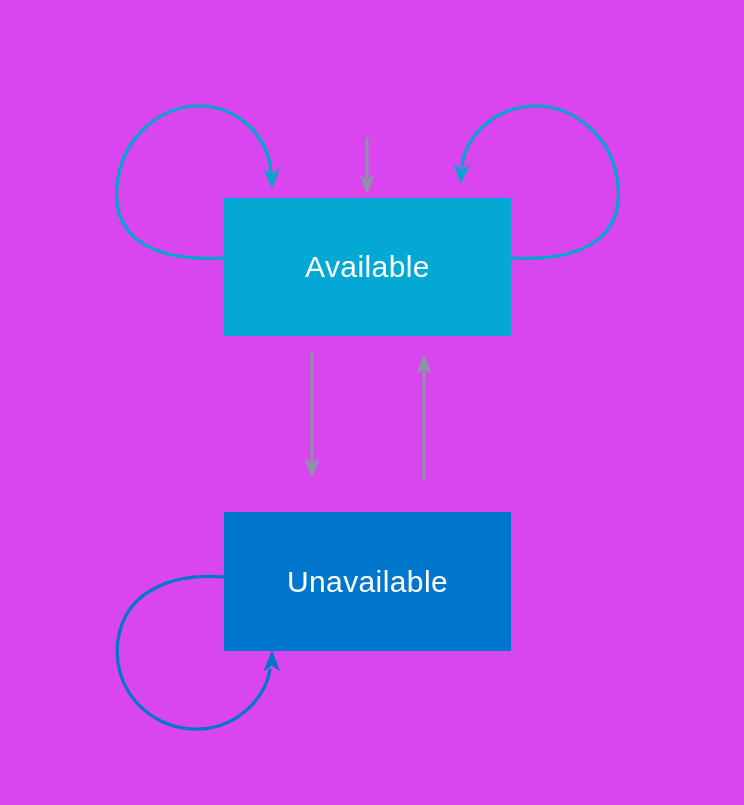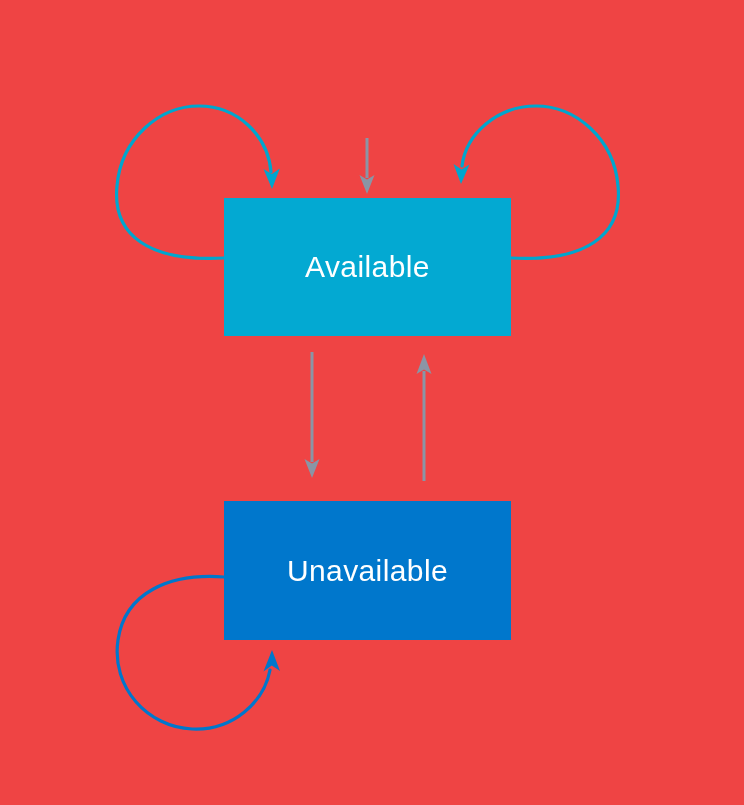--- a/index.html
+++ b/index.html
@@ -10,21 +10,21 @@
   body {
     width: 744px;
     height: 805px;
     overflow: hidden;
     font-family: "Liberation Sans", sans-serif;
   }
   #diagram-root {
     position: relative;
     width: 744px;
     height: 805px;
-    background: #ef4444;
+    background: #d946ef;
   }
   #diagram-svg {
     position: absolute;
     top: 0;
     left: 0;
     width: 744px;
     height: 805px;
     display: block;
   }
   .state-box {
@@ -102,17 +102,17 @@
                C 233 731, 264 702, 270 670" fill="none" stroke="#0077CC" stroke-width="3.2" stroke-linecap="round"></path>
       <path d="M 272 650 L 280 671 L 271.8 665.5 L 263.5 671.5 Z" fill="#0077CC"></path>
     </g>
 
   </svg>
 
   <div id="state-available" class="state-box" style="background:#03A9D2;">
     <span class="state-label">Available</span>
   </div>
 
-  <div id="state-unavailable" class="state-box" style="background:#0077CC;">
+  <div id="state-unavailable" class="state-box" style="background:#0077CC;margin-top:11px;">
     <span class="state-label">Unavailable</span>
   </div>
 
 </div>
 
 </body></html>

